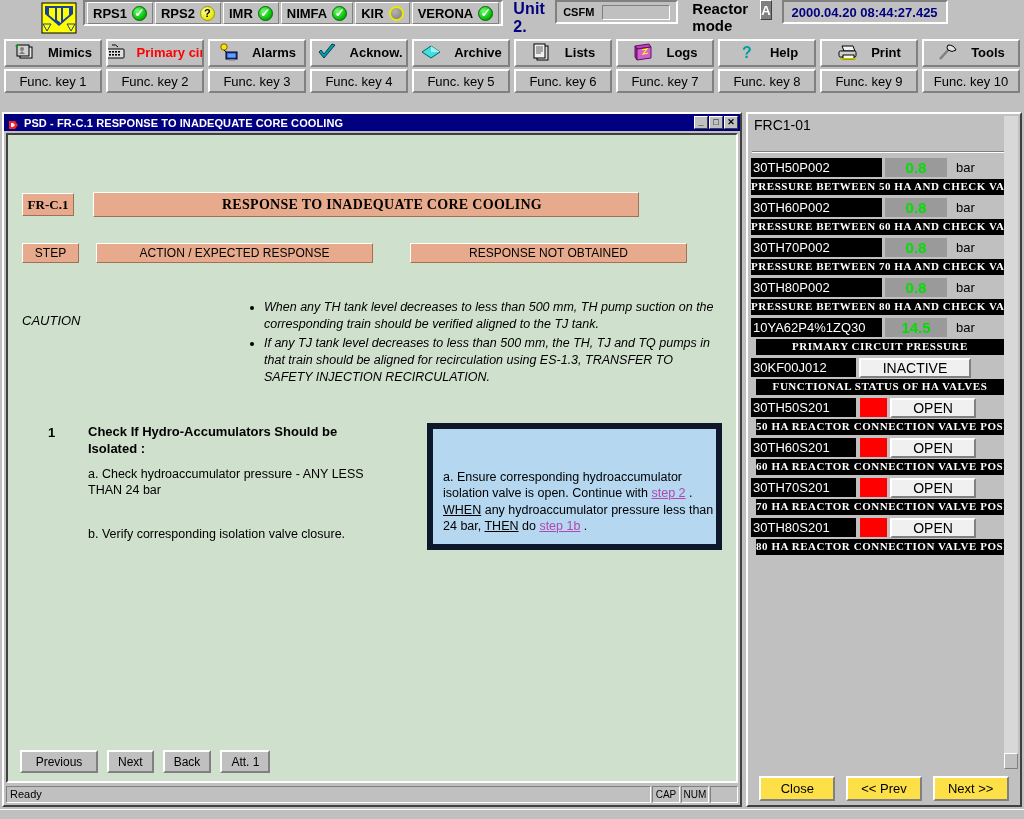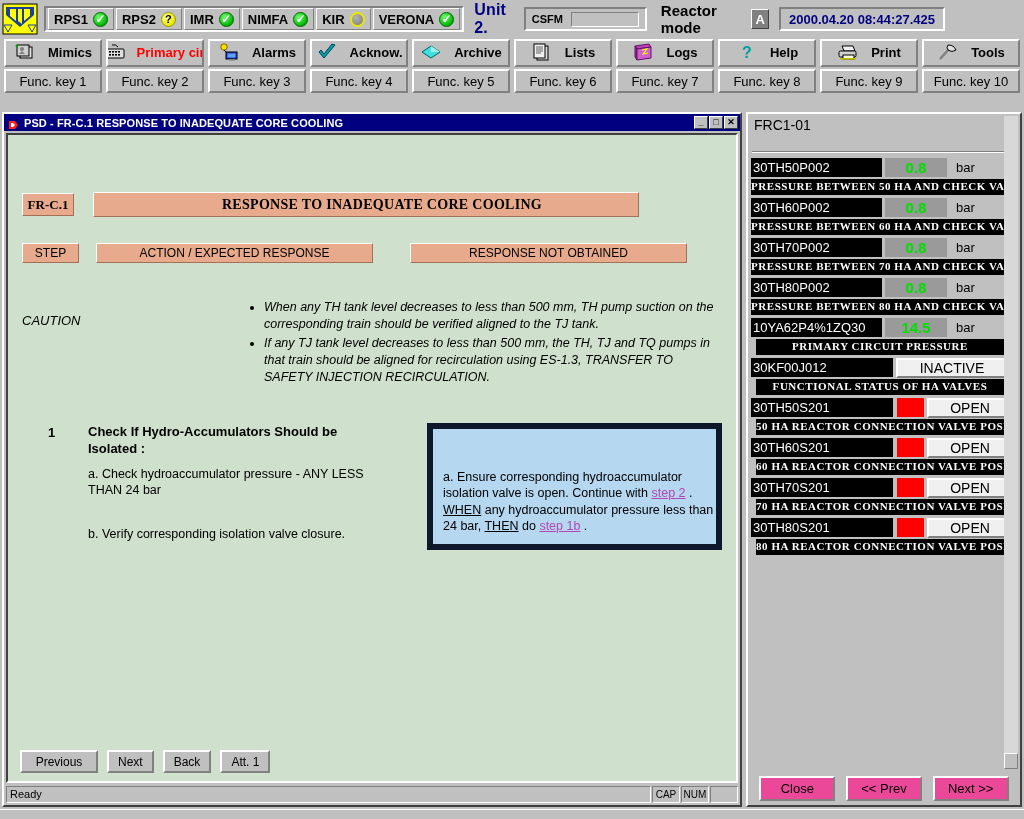--- a/index.html
+++ b/index.html
@@ -7,21 +7,21 @@
     margin: 0; padding: 0;
     width: 1024px; height: 819px;
     background: #c0c0c0;
     font-family: "Liberation Sans", sans-serif;
     overflow: hidden;
   }
 
   
   #topbar {
     position: absolute; left: 0; top: 0; width: 945px; height: 38px;
-    background: #c0c0c0; display: flex; align-items: center;
+    background: #c0c0c0; display: flex; align-items: flex-start; padding-left: 39px;
   }
   #logo-box {
     width: 44px; height: 36px; margin-left: 2px;
     background: #c0c0c0; display: flex; align-items: center; justify-content: center;
   }
   .status-group {
     display: flex; align-items: center; height: 26px;
     margin-left: 6px; background: #c0c0c0;
     border: 2px solid; border-color: #808080 #ffffff #ffffff #808080;
     padding: 0 1px;
@@ -227,21 +227,21 @@
   #rp-divider { height: 2px; margin: 0 4px 4px 4px;
     border-top: 1px solid #808080; border-bottom: 1px solid #ffffff; flex: 0 0 auto; }
   #rp-list { flex: 1 1 auto; padding: 0 3px; overflow: hidden; }
   .rp-row { display: flex; align-items: center; height: 21px; margin-bottom: 1px; }
   .rp-tag {
     background: #000000; color: #ffffff; font-size: 13px; height: 19px;
     display: flex; align-items: center; padding: 0 2px; white-space: nowrap;
     overflow: hidden; flex: 0 0 auto;
   }
   .rp-tag.w-analog { width: 131px; }
-  .rp-tag.w-digital { width: 142px; }
+  .rp-tag.w-digital { width: 105px; }
   .rp-val-analog {
     width: 62px; height: 19px; margin-left: 3px; background: #9a9a9a;
     color: #00e000; font-size: 15px; font-weight: bold;
     display: flex; align-items: center; justify-content: center; flex: 0 0 auto;
   }
   .rp-unit { margin-left: 9px; font-size: 13px; color: #000; }
   .rp-state-btn {
     height: 20px; margin-left: 3px; background: #f0f0f0;
     border: 2px solid; border-color: #ffffff #808080 #808080 #ffffff;
     font-size: 14px; color: #000; display: flex; align-items: center;
@@ -257,21 +257,21 @@
     height: 16px; line-height: 15px; text-align: center;
     margin: 0 0 2px 0; white-space: nowrap; overflow: hidden;
   }
   .rp-desc.w-full { width: 259px; }
   .rp-desc.w-short { width: 248px; margin-left: 5px; }
   #rp-footer {
     height: 30px; flex: 0 0 auto; display: flex; align-items: center;
     justify-content: space-around; padding: 0 6px 4px 6px;
   }
   .rp-btn {
-    height: 25px; width: 76px; background: #ec4899;
+    height: 25px; width: 76px; background: #fde047;
     border: 2px solid; border-color: #ffffff #808080 #808080 #ffffff;
     font-size: 13px; color: #000; display: flex; align-items: center;
     justify-content: center; cursor: default;
   }
   #rp-scroll {
     position: absolute; right: 2px; top: 2px; width: 14px; bottom: 36px;
     background: #d8d8d8;
   }
   #rp-scroll-thumb {
     position: absolute; left: 0; right: 0; bottom: 0; height: 16px;

